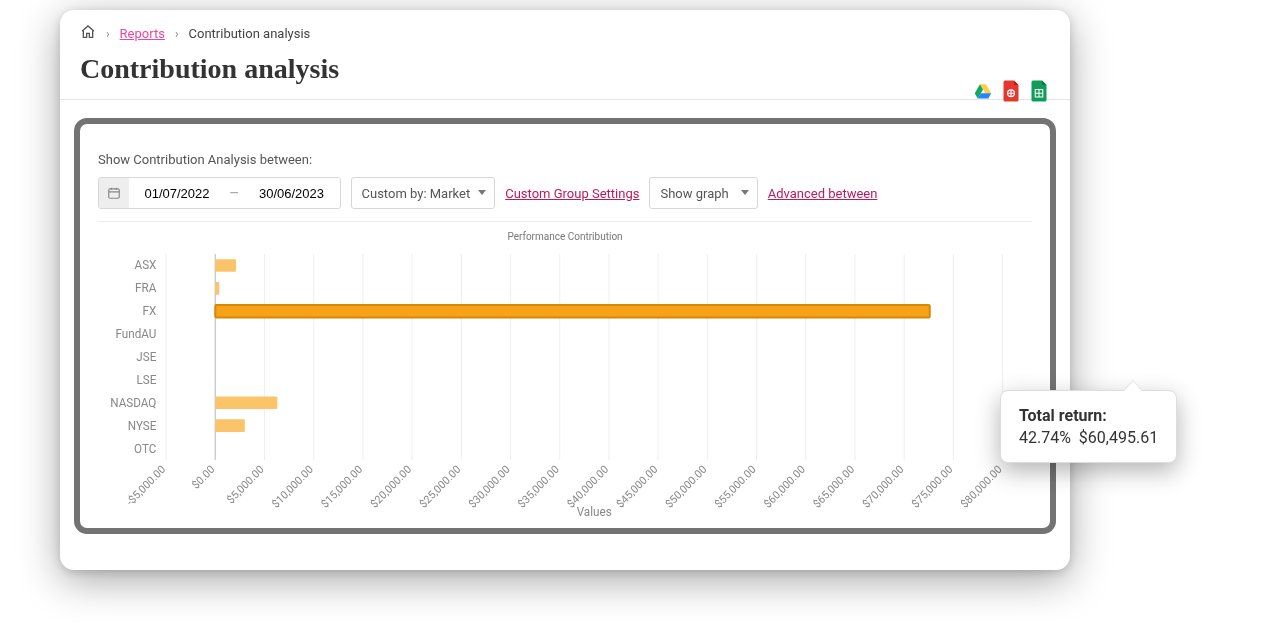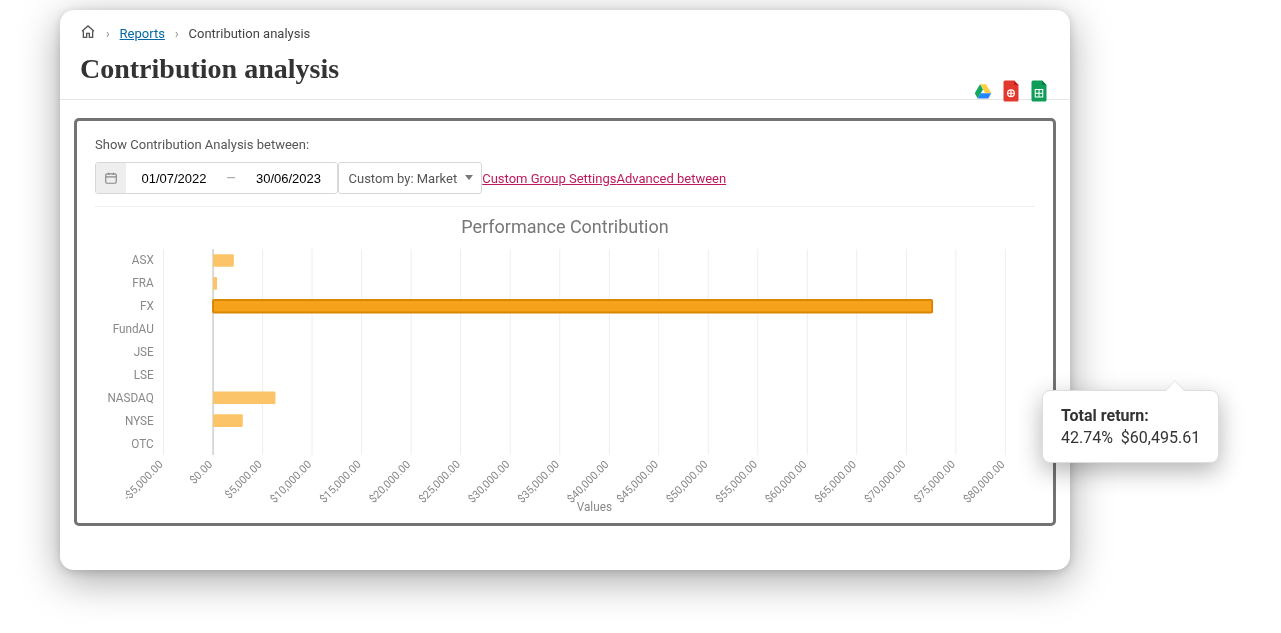--- a/index.html
+++ b/index.html
@@ -1,37 +1,37 @@
 <!DOCTYPE html>
 <html><head>
 <meta charset="utf-8">
 <style>
   html,body{margin:0;padding:0;font-family:-apple-system,BlinkMacSystemFont,"Segoe UI",Roboto,Arial,sans-serif;background:#fff;color:#333;}
   .stage{position:relative;width:1281px;height:633px;}
   .card{position:absolute;left:60px;top:10px;width:1010px;height:560px;background:#fff;border-radius:14px;box-shadow:0 10px 40px rgba(0,0,0,.35),0 2px 8px rgba(0,0,0,.15);overflow:hidden;}
   .bc{display:flex;align-items:center;gap:10px;padding:14px 20px 6px 20px;font-size:13px;color:#444;}
-  .bc a{color:#0369a1;text-decoration:underline;}
+  .bc a{color:#ec4899;text-decoration:underline;}
   .home-ic{width:16px;height:16px;color:#555;}
   .chev{color:#888;font-size:12px;}
   h1.title{font-family:Georgia,"Times New Roman",serif;font-weight:700;font-size:28px;margin:4px 20px 14px 20px;}
   .export{position:absolute;right:22px;top:70px;display:flex;gap:10px;}
   .export .ic{width:18px;height:22px;}
   .hr{height:1px;background:#e6e6e6;margin:0 0 18px 0;}
-  .panel{margin:0 14px;border:3px solid #737373;border-radius:5px;padding:16px 18px 8px 18px;background:#fff;}
+  .panel{margin:0 14px;border:6px solid #737373;border-radius:13px;padding:28px 18px 8px 18px;background:#fff;}
   .p-label{font-size:13px;color:#555;margin:0 0 10px 0;}
-  .controls{display:flex;align-items:stretch;flex-wrap:wrap;}
+  .controls{display:flex;align-items:stretch;gap:10px;flex-wrap:wrap;}
   .datebox{display:flex;align-items:center;border:1px solid #d7d7d7;border-radius:3px;overflow:hidden;height:30px;}
   .cal-ic{width:30px;height:30px;background:#eee;display:flex;align-items:center;justify-content:center;color:#888;}
   .date-in{border:none;text-align:center;width:92px;font-size:13px;height:100%;outline:none;}
   .date-sep{color:#aaa;padding:0 4px;}
   .sel{border:1px solid #d7d7d7;border-radius:3px;height:30px;display:flex;align-items:center;padding:0 24px 0 10px;font-size:13px;color:#555;position:relative;background:#fff;}
   .sel::after{content:"";position:absolute;right:8px;top:12px;border-left:4px solid transparent;border-right:4px solid transparent;border-top:5px solid #777;}
   .lnk{color:#be185d;text-decoration:underline;font-size:13px;align-self:center;}
   .subhr{height:1px;background:#eee;margin:12px 0 8px 0;}
-  .chart-head{text-align:center;font-size:18px;color:#777;line-height:1.35;margin-bottom:6px;}
+  .chart-head{text-align:center;font-size:10px;color:#777;line-height:1.35;margin-bottom:6px;}
   .chart-wrap{position:relative;height:270px;}
   svg.chart{width:100%;height:100%;display:block;}
   .y-tick{font-size:12px;fill:#888;text-anchor:end;}
   .x-tick{font-size:11px;fill:#888;}
   .axis-label{font-size:12px;fill:#888;text-anchor:middle;}
   .grid{stroke:#eee;stroke-width:1;}
   .baseline{stroke:#ccc;stroke-width:1.5;}
   .bar{fill:#fcc469;}
   .bar-hl{fill:#f6a21b;stroke:#d98600;stroke-width:2;}
   .tooltip{position:absolute;background:#fff;border:1px solid #ddd;border-radius:8px;box-shadow:0 8px 24px rgba(0,0,0,.3);padding:14px 18px;font-size:16px;line-height:1.35;}
@@ -106,20 +106,23 @@
           <span class="date-sep">–</span>
           <input class="date-in" value="30/06/2023" style="">
         </div>
 
         <div class="sel">
           <span>Custom by: Market</span>
         </div>
 
         <a href="#" class="lnk">Custom Group Settings</a>
 
+        <div class="sel" style="padding-right:28px">
+          <span>Show graph</span>
+        </div>
 
         <a href="#" class="lnk">Advanced between</a>
       </div>
 
       <div class="subhr"></div>
 
       <div class="chart-head">
         <div>Performance Contribution</div>
       </div>
 
@@ -174,17 +177,17 @@
             <text x="60" y="156.7777777777778" class="y-tick">NASDAQ</text>
             <rect x="120.57471264367817" y="146.48333333333335" width="63.72413793103445" height="12.58888888888889" class="bar" rx="1"></rect>
             <text x="60" y="179.66666666666669" class="y-tick">NYSE</text>
             <rect x="120.57471264367817" y="169.37222222222223" width="30.34482758620689" height="12.58888888888889" class="bar" rx="1"></rect>
             <text x="60" y="202.55555555555557" class="y-tick">OTC</text>
           </svg>
       </div>
     </div>
   </div>
 
-  <div class="tooltip" style="left:1042px;top:390px;">
+  <div class="tooltip" style="left:1000px;top:390px;">
     <b>Total return:</b><br>
     <span>42.74%</span>&nbsp;&nbsp;<span>$60,495.61</span>
   </div>
 </div>
 
 </body></html>

